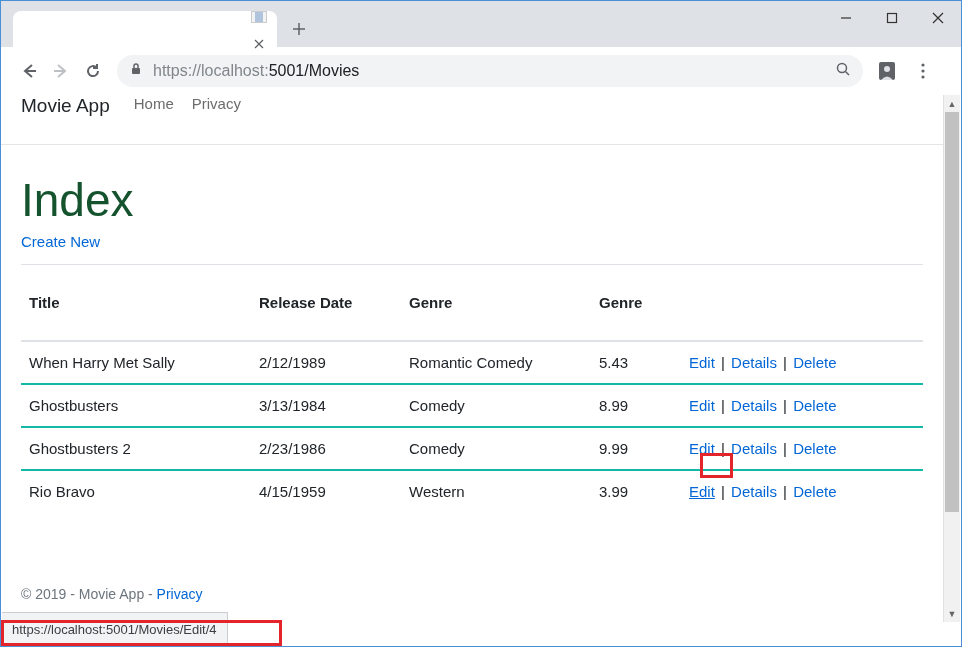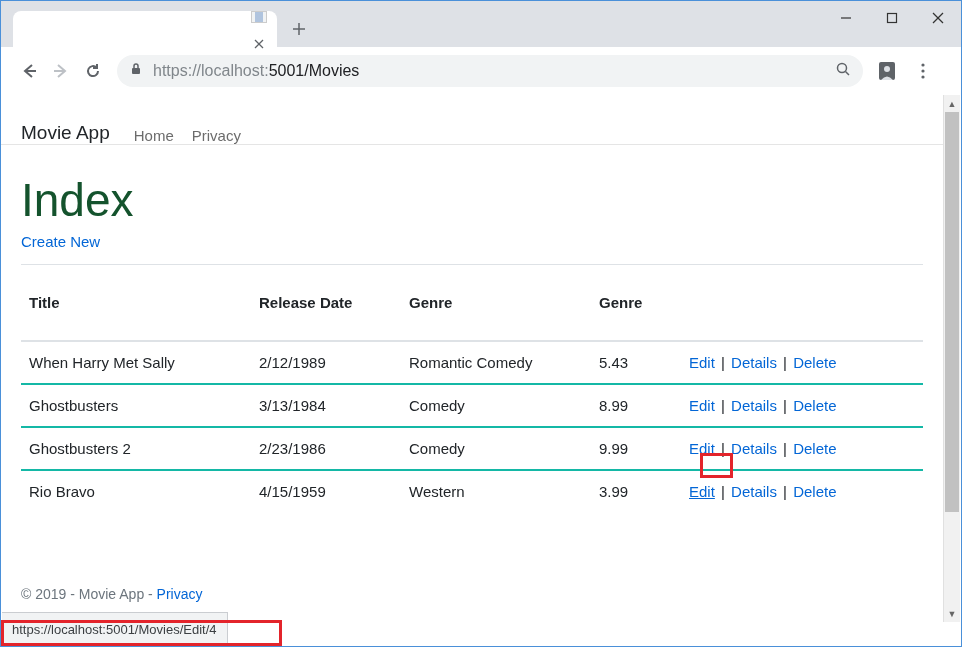--- a/index.html
+++ b/index.html
@@ -170,21 +170,21 @@
       top: 94px;
       left: 0;
       right: 18px;
       bottom: 24px;
       background: #fff;
       overflow: hidden;
     }
     .navbar {
       height: 50px;
       display: flex;
-      align-items: flex-end;
+      align-items: flex-start;
       padding: 0 20px;
       gap: 18px;
       border-bottom: 1px solid #e5e5e5;
       font-size: 15px;
     }
     .brand { font-size: 19px; color: #212529; margin-right: 6px; }
     .nav-link { color: #6c6c6c; }
     .content { padding: 16px 20px 20px 20px; }
     h1 { font-size: 46px; font-weight: 400; color: #14532d; margin: 12px 0 6px 0; }
     .create-link { color: #0366d6; font-size: 15px; display: inline-block; margin-bottom: 14px; }

